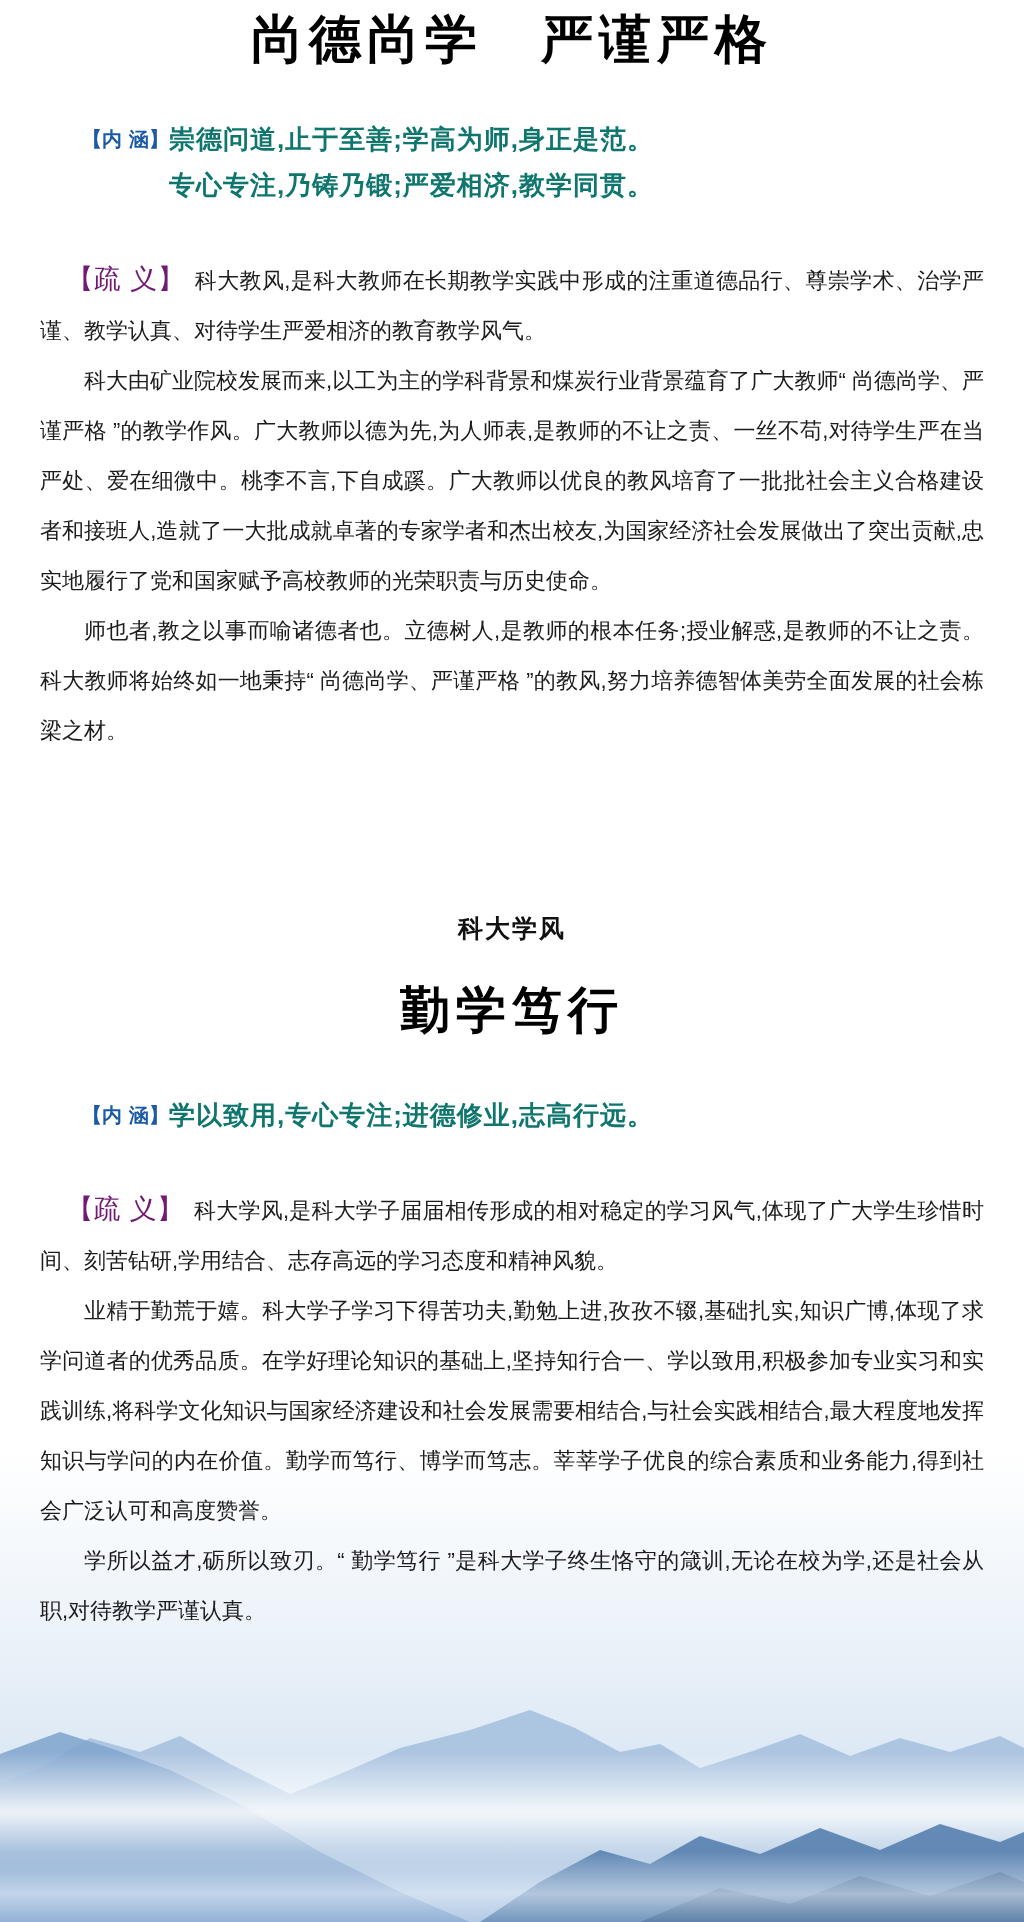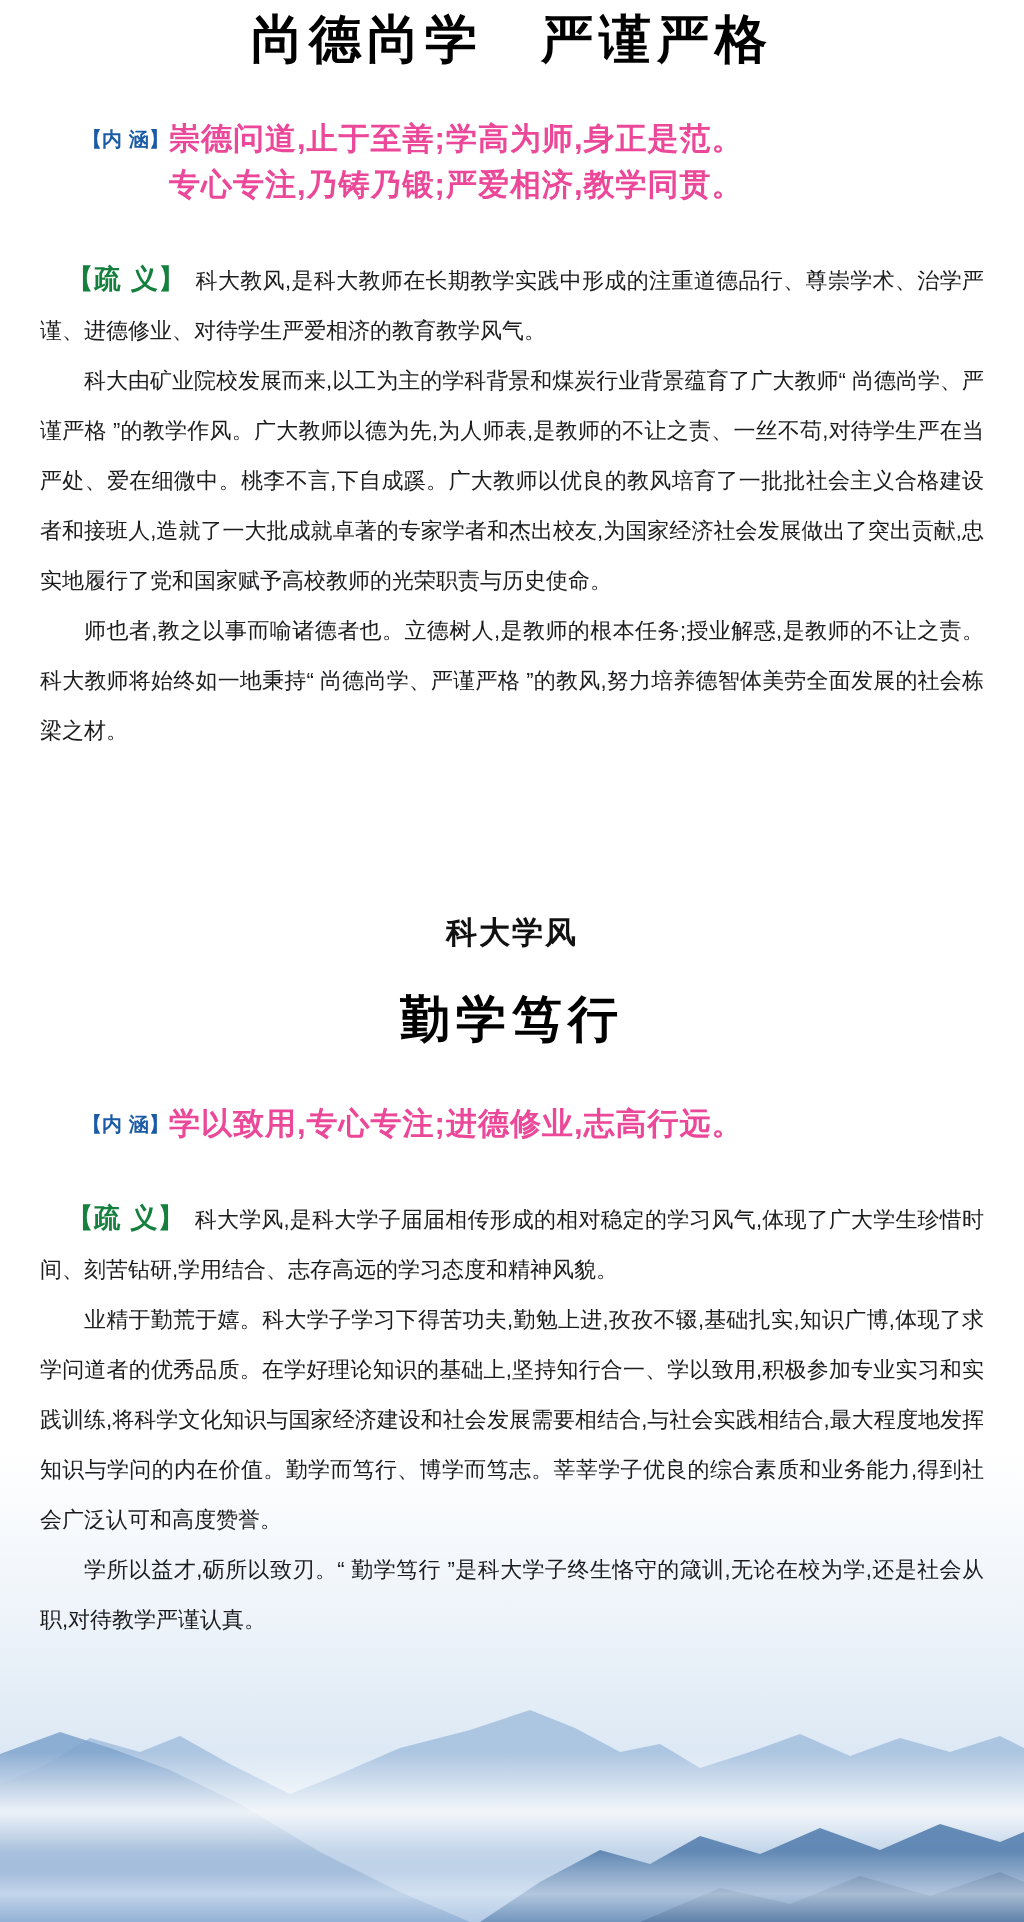--- a/index.html
+++ b/index.html
@@ -43,58 +43,58 @@
     line-height:66px;
   }
   .title-second{
     margin-top:27px;
     font-size:50px;
     line-height:76px;
   }
   .kicker{
     margin-top:156px;
     text-align:center;
-    font-size:31px;
+    font-size:25px;
     font-weight:bold;
     color:#111;
     letter-spacing:2px;
   }
   .conn{
     display:flex;
     align-items:flex-start;
     margin:44px 0 0 42px;
     font-weight:bold;
   }
   .conn-label{
     flex:0 0 auto;
     color:#1b5aa5;
     font-size:20px;
     line-height:46px;
     font-family:"DejaVu Serif","Liberation Serif",serif;
     white-space:nowrap;
   }
   .conn-lines{
-    font-size:31px;
+    font-size:26px;
     line-height:46px;
-    color:#ec4899;
+    color:#0f766e;
     letter-spacing:1px;
   }
   .exegesis{margin-top:46px;}
   .para{
     margin:0;
     font-size:22px;
     line-height:50px;
     text-align:justify;
     color:#1c1c1e;
   }
   .para.indent{text-indent:2em;}
   .para.first{text-indent:1.2em;}
   .exe-label{
-    color:#15803d;
-    font-weight:bold;
+    color:#701a75;
+    font-weight:normal;
     font-size:27px;
     font-family:"DejaVu Serif","Liberation Serif",serif;
     margin-right:10px;
     white-space:nowrap;
   }
 </style>
 </head>
 <body>
 
 <div class="page">
@@ -135,21 +135,21 @@
 
     <div class="conn">
       <span class="conn-label">【内 涵】</span>
       <div class="conn-lines">
         <div>崇德问道,止于至善;学高为师,身正是范。</div>
         <div>专心专注,乃铸乃锻;严爱相济,教学同贯。</div>
       </div>
     </div>
 
     <div class="exegesis">
-      <p class="para first"><span class="exe-label">【疏 义】</span><span>科大教风,是科大教师在长期教学实践中形成的注重道德品行、尊崇学术、治学严谨、进德修业、对待学生严爱相济的教育教学风气。</span></p>
+      <p class="para first"><span class="exe-label">【疏 义】</span><span>科大教风,是科大教师在长期教学实践中形成的注重道德品行、尊崇学术、治学严谨、教学认真、对待学生严爱相济的教育教学风气。</span></p>
       <p class="para indent">科大由矿业院校发展而来,以工为主的学科背景和煤炭行业背景蕴育了广大教师“ 尚德尚学、严谨严格 ”的教学作风。广大教师以德为先,为人师表,是教师的不让之责、一丝不苟,对待学生严在当严处、爱在细微中。桃李不言,下自成蹊。广大教师以优良的教风培育了一批批社会主义合格建设者和接班人,造就了一大批成就卓著的专家学者和杰出校友,为国家经济社会发展做出了突出贡献,忠实地履行了党和国家赋予高校教师的光荣职责与历史使命。</p>
       <p class="para indent">师也者,教之以事而喻诸德者也。立德树人,是教师的根本任务;授业解惑,是教师的不让之责。科大教师将始终如一地秉持“ 尚德尚学、严谨严格 ”的教风,努力培养德智体美劳全面发展的社会栋梁之材。</p>
     </div>
 
     <div class="kicker">科大学风</div>
 
     <div class="calli title-second">勤学笃行</div>
 
     <div class="conn">
       <span class="conn-label">【内 涵】</span>

